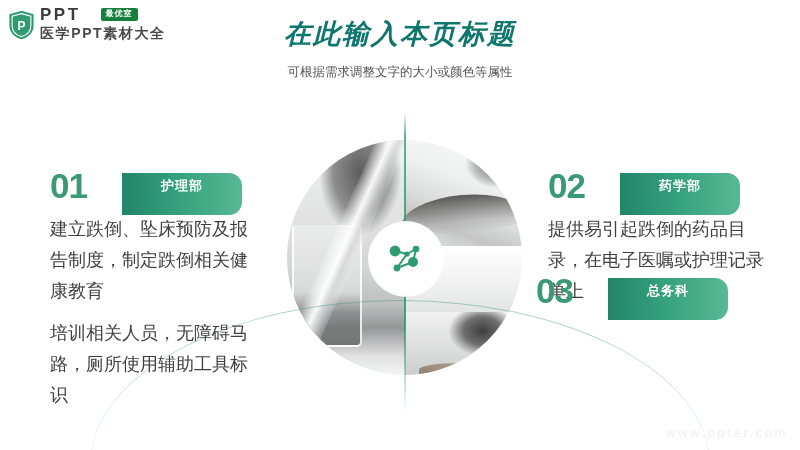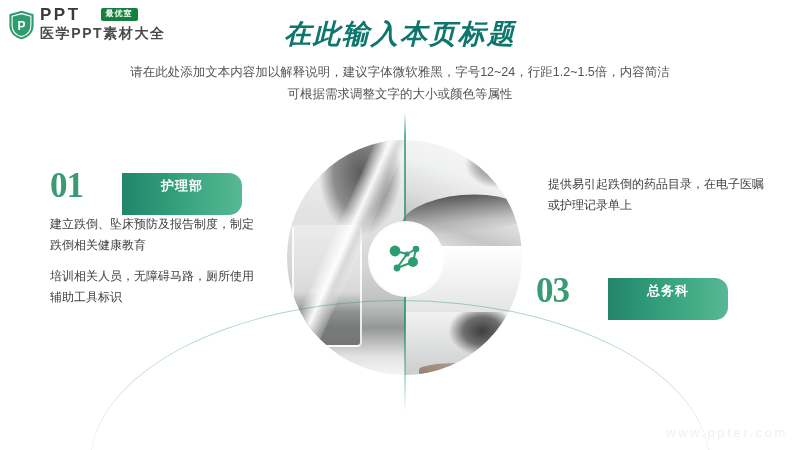--- a/index.html
+++ b/index.html
@@ -126,38 +126,38 @@
     border-top:1px solid rgba(60,150,115,0.42);
     z-index:1;
   }
 
   
   .block { position:absolute; z-index:5; }
   #b1 { left:50px;  top:168px; width:215px; }
   #b2 { left:548px; top:168px; width:225px; }
   #b3 { left:536px; top:273px; width:225px; }
 
-  .head { position:relative; height:40px;font-family:Liberation Serif, serif; }
+  .head { position:relative; height:40px; }
   .num {
     position:absolute; left:0; top:0; font-size:35px; font-weight:bold;
     color:#3a9a74; letter-spacing:-1px; line-height:1; z-index:1;
   }
   .pill {
     position:absolute; top:5px; height:42px; line-height:25px;
     border-radius:0 13px 13px 0; z-index:2;
     color:#ffffff; font-size:13px; font-weight:bold;
     text-align:center; letter-spacing:1px;
     background:linear-gradient(to right, #22856a 0%, #34a07c 45%, #57b894 100%);
   }
   #b1 .pill { left:72px;  width:120px; }
   #b2 .pill { left:72px;  width:120px; }
   #b3 .pill { left:72px;  width:120px; }
 
   .para {
-    font-size:12px; color:#3f3f3f; line-height:1.72;
+    font-size:18px; color:#3f3f3f; line-height:1.72;
     margin-top:6px;
   }
   .para + .para { margin-top:11px; }
 
   
   #watermark {
     position:absolute; right:12px; bottom:10px;
     font-size:13px; color:#f0f0f0; letter-spacing:2.6px;
   }
 </style>
@@ -176,21 +176,20 @@
     <div id="logo-row1">
       <span id="logo-ppt">PPT</span>
       <span id="logo-badge">最优室</span>
     </div>
     <div id="logo-sub">医学PPT素材大全</div>
   </div>
 </div>
 
 <div id="title">在此输入本页标题</div>
 <div id="subtitle">
-  <div>请在此处添加文本内容加以解释说明，建议字体微软雅黑，字号12~24，行距1.2~1.5倍，内容简洁</div>
   <div>可根据需求调整文字的大小或颜色等属性</div>
 </div>
 
 <div id="arc"></div>
 
 <div id="center-wrap">
   <div id="circle">
     <div id="img-left">
       <div id="beaker"></div>
     </div>
@@ -227,20 +226,24 @@
 <div class="block" id="b1">
   <div class="head">
     <span class="num">01</span>
     <span class="pill">护理部</span>
   </div>
   <div class="para">建立跌倒、坠床预防及报告制度，制定跌倒相关健康教育</div>
   <div class="para">培训相关人员，无障碍马路，厕所使用辅助工具标识</div>
 </div>
 
 <div class="block" id="b2">
+  <div class="head">
+    <span class="num">02</span>
+    <span class="pill">药学部</span>
+  </div>
   <div class="para">提供易引起跌倒的药品目录，在电子医嘱或护理记录单上</div>
 </div>
 
 <div class="block" id="b3">
   <div class="head">
     <span class="num">03</span>
     <span class="pill">总务科</span>
   </div>
 </div>
 

